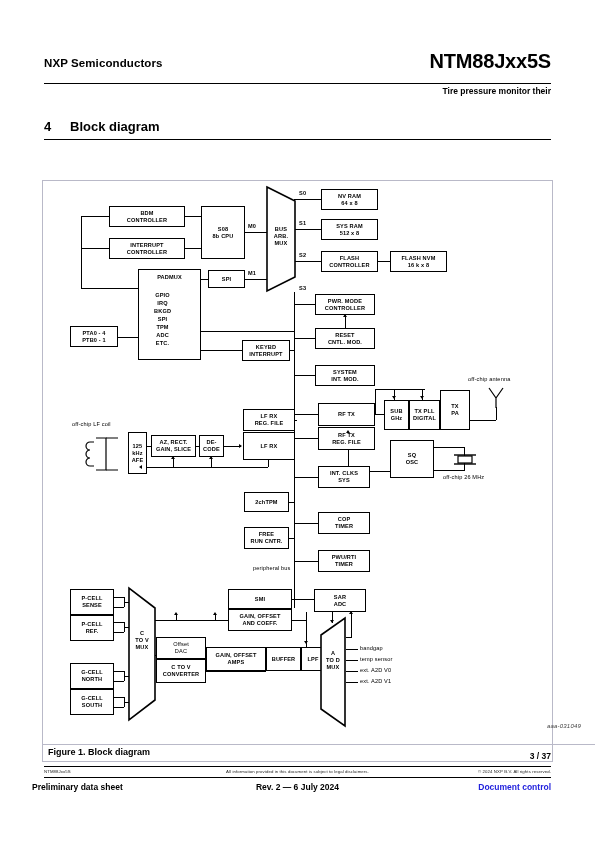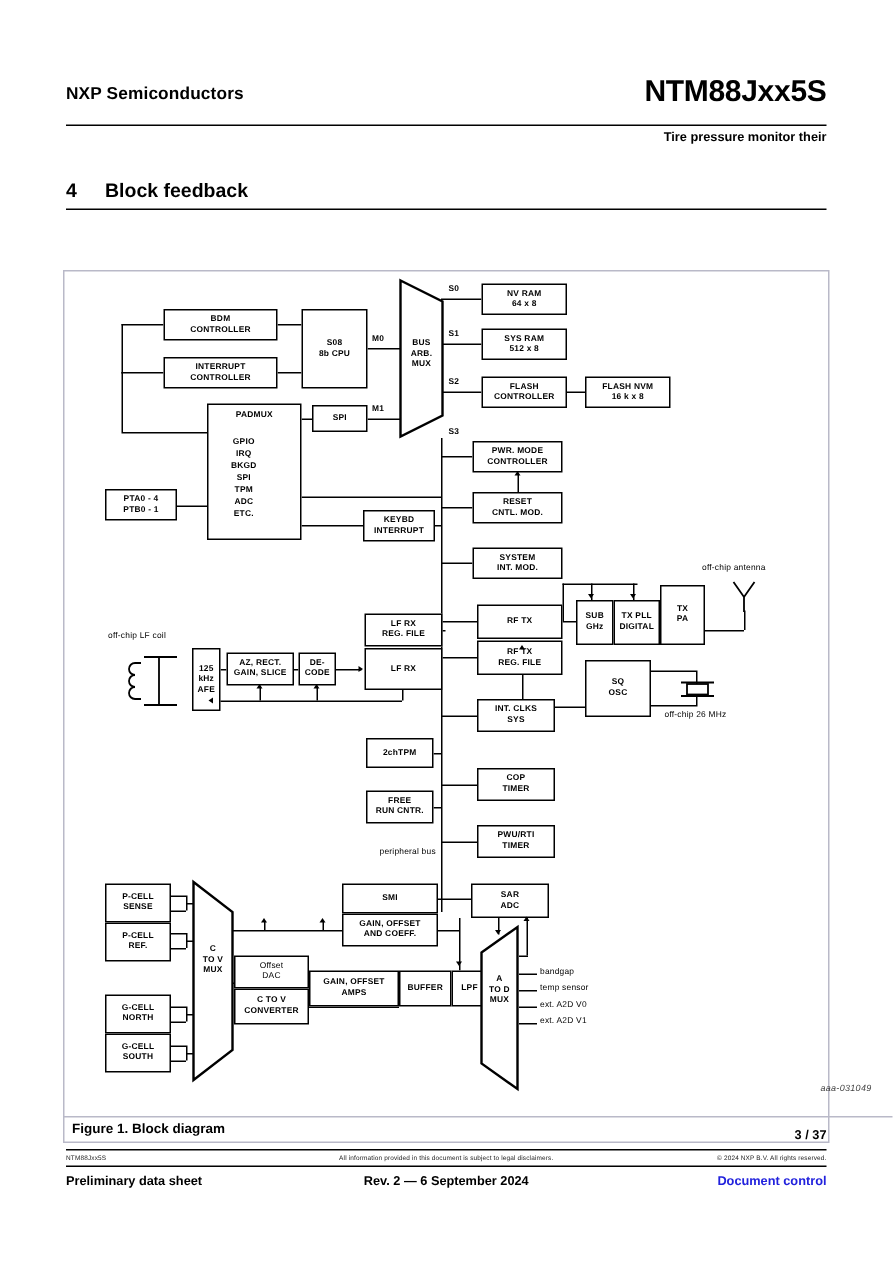--- a/index.html
+++ b/index.html
@@ -45,37 +45,37 @@
   .arw-l{border-top:2.4px solid transparent;border-bottom:2.4px solid transparent;border-right:3.4px solid #000;}
 
   
   .ft-rule{position:absolute;left:44px;right:44px;top:766px;border-top:1px solid #000;}
   .ft-tiny{position:absolute;top:769px;font-size:4.3px;color:#222;letter-spacing:.1px;}
   .ft-tiny.l{left:44px;}
   .ft-tiny.c{left:0;width:595px;text-align:center;}
   .ft-tiny.r{right:44px;}
   .ft-rule2{position:absolute;left:44px;right:44px;top:777px;border-top:1px solid #000;}
   .ft-main{position:absolute;top:782px;font-size:8.5px;font-weight:bold;}
-  .ft-main.l{left:44px;}
+  .ft-main.l{left:32px;}
   .ft-main.c{left:0;width:595px;text-align:center;}
   .ft-main.r{right:44px;color:#2222dd;}
   .ft-page{position:absolute;top:751px;right:44px;font-size:8.5px;font-weight:bold;}
 </style>
 </head>
 <body>
 
 <div class="page">
 
   <div class="hdr-left">NXP Semiconductors</div>
   <div class="hdr-right">NTM88Jxx5S</div>
   <div class="hdr-rule"></div>
   <div class="hdr-sub">Tire pressure monitor their</div>
 
   <div class="sec-num">4</div>
-  <div class="sec-title">Block feedback</div>
+  <div class="sec-title">Block diagram</div>
   <div class="sec-rule"></div>
 
   <div class="figbox"></div>
   <div class="figid">aaa-031049</div>
   <div class="figcap">
       <span>Figure 1.  Block diagram</span>
     </div>
 
   <div class="ln lnv" style="left:81px;top:216px;height:72px;"></div>
   <div class="ln lnh" style="left:81px;top:216px;width:28px;"></div>
@@ -453,15 +453,15 @@
   <div class="ln lnv" style="left:294px;top:599px;height:0px;"></div>
 
 </div>
 
 <div class="ft-rule"></div>
 <div class="ft-tiny l">NTM88Jxx5S</div>
 <div class="ft-tiny c">All information provided in this document is subject to legal disclaimers.</div>
 <div class="ft-tiny r">© 2024 NXP B.V. All rights reserved.</div>
 <div class="ft-rule2"></div>
 <div class="ft-main l">Preliminary data sheet</div>
-<div class="ft-main c">Rev. 2 — 6 September 2024</div>
+<div class="ft-main c">Rev. 2 — 6 July 2024</div>
 <div class="ft-main r">Document control</div>
 <div class="ft-page">3 / 37</div>
 
 </body></html>

